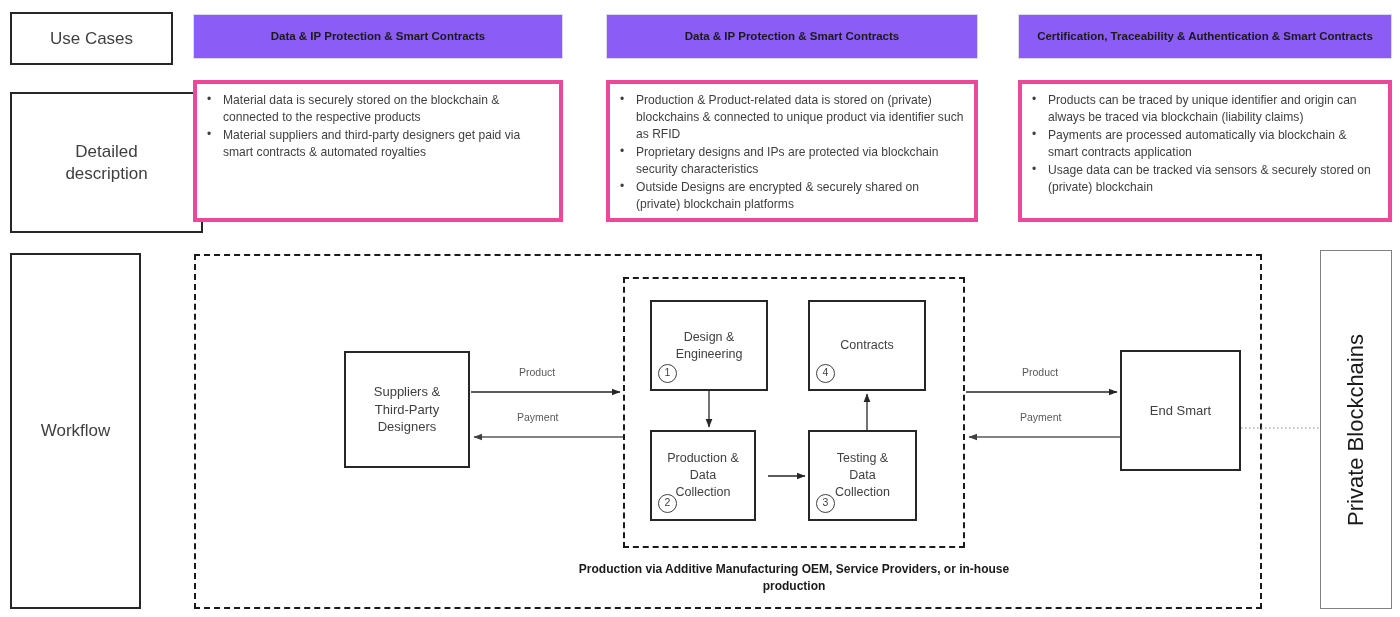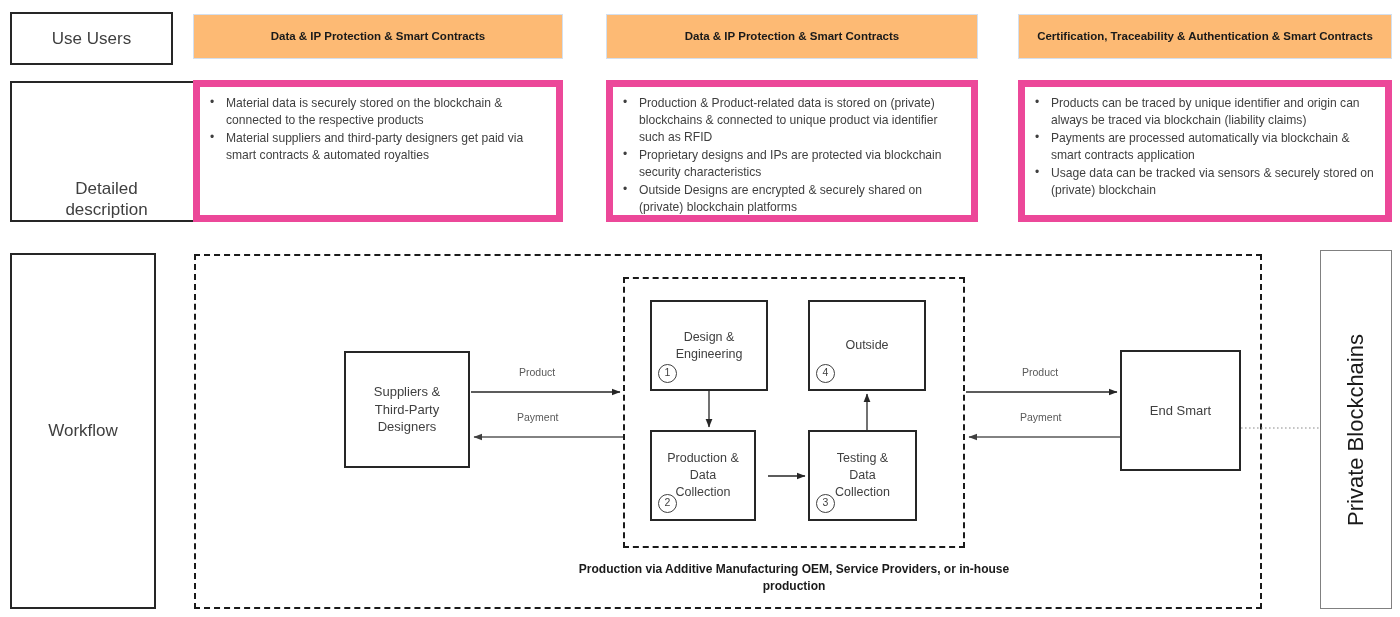--- a/index.html
+++ b/index.html
@@ -31,36 +31,36 @@
     align-items: center;
     justify-content: center;
     text-align: center;
     font-size: 17px;
     color: #3f3f3f;
     line-height: 1.25;
   }
 
   
   .headerbox {
-    background: #fdba74;
+    background: #8b5cf6;
     border: 1px solid #d3dfee;
     display: flex;
     align-items: center;
     justify-content: center;
     text-align: center;
     font-size: 11.5px;
     font-weight: bold;
     color: #1a1a1a;
     line-height: 1.3;
     padding: 3px 8px;
   }
 
   
   .detailbox {
-    border: 7px solid #ec4899;
+    border: 4px solid #ec4899;
     background: #ffffff;
     padding: 8px 10px 6px 8px;
   }
   .detailbox ul {
     margin: 0;
     padding: 0 0 0 16px;
     list-style: none;
   }
   .detailbox li {
     position: relative;
@@ -151,29 +151,29 @@
     height: 617px;
     pointer-events: none;
   }
 </style>
 </head>
 <body>
 
 <div class="stage">
 
   <div class="abs rowlabel" style="left:10px; top:12px; width:163px; height:53px;">
-    <span>Use Users</span>
-  </div>
-
-  <div class="abs rowlabel" style="left:10px; top:81px; width:193px; height:141px; white-space:pre-line;align-items:flex-end;">
+    <span>Use Cases</span>
+  </div>
+
+  <div class="abs rowlabel" style="left:10px; top:92px; width:193px; height:141px; white-space:pre-line;">
     <span>Detailed
 description</span>
   </div>
 
-  <div class="abs rowlabel" style="left:10px; top:253px; width:146px; height:356px;">
+  <div class="abs rowlabel" style="left:10px; top:253px; width:131px; height:356px;">
     <span>Workflow</span>
   </div>
 
   <div class="abs headerbox" style="left:193px; top:14px; width:370px; height:45px;">
     <span>Data &amp; IP Protection &amp; Smart Contracts</span>
   </div>
 
   <div class="abs detailbox" style="left:193px; top:80px; width:370px; height:142px;">
     <ul>
       <li>Material data is securely stored on the blockchain &amp; connected to the respective products</li>
@@ -229,21 +229,21 @@
   </div>
 
   <div class="abs nodebox small" style="left:808px; top:430px; width:109px; height:91px; white-space:pre-line;">
     <span>Testing &amp;
 Data
 Collection</span>
     <span class="numcircle" style="left:6px; bottom:6px;">3</span>
   </div>
 
   <div class="abs nodebox small" style="left:808px; top:300px; width:118px; height:91px;">
-    <span>Outside</span>
+    <span>Contracts</span>
     <span class="numcircle" style="left:6px; bottom:6px;">4</span>
   </div>
 
   <div class="abs nodebox" style="left:1120px; top:350px; width:121px; height:121px;">
     <span>End Smart</span>
   </div>
 
   <div class="abs pbbox vsideways" style="left:1320px; top:250px; width:72px; height:359px;">
     <span>Private Blockchains</span>
   </div>

